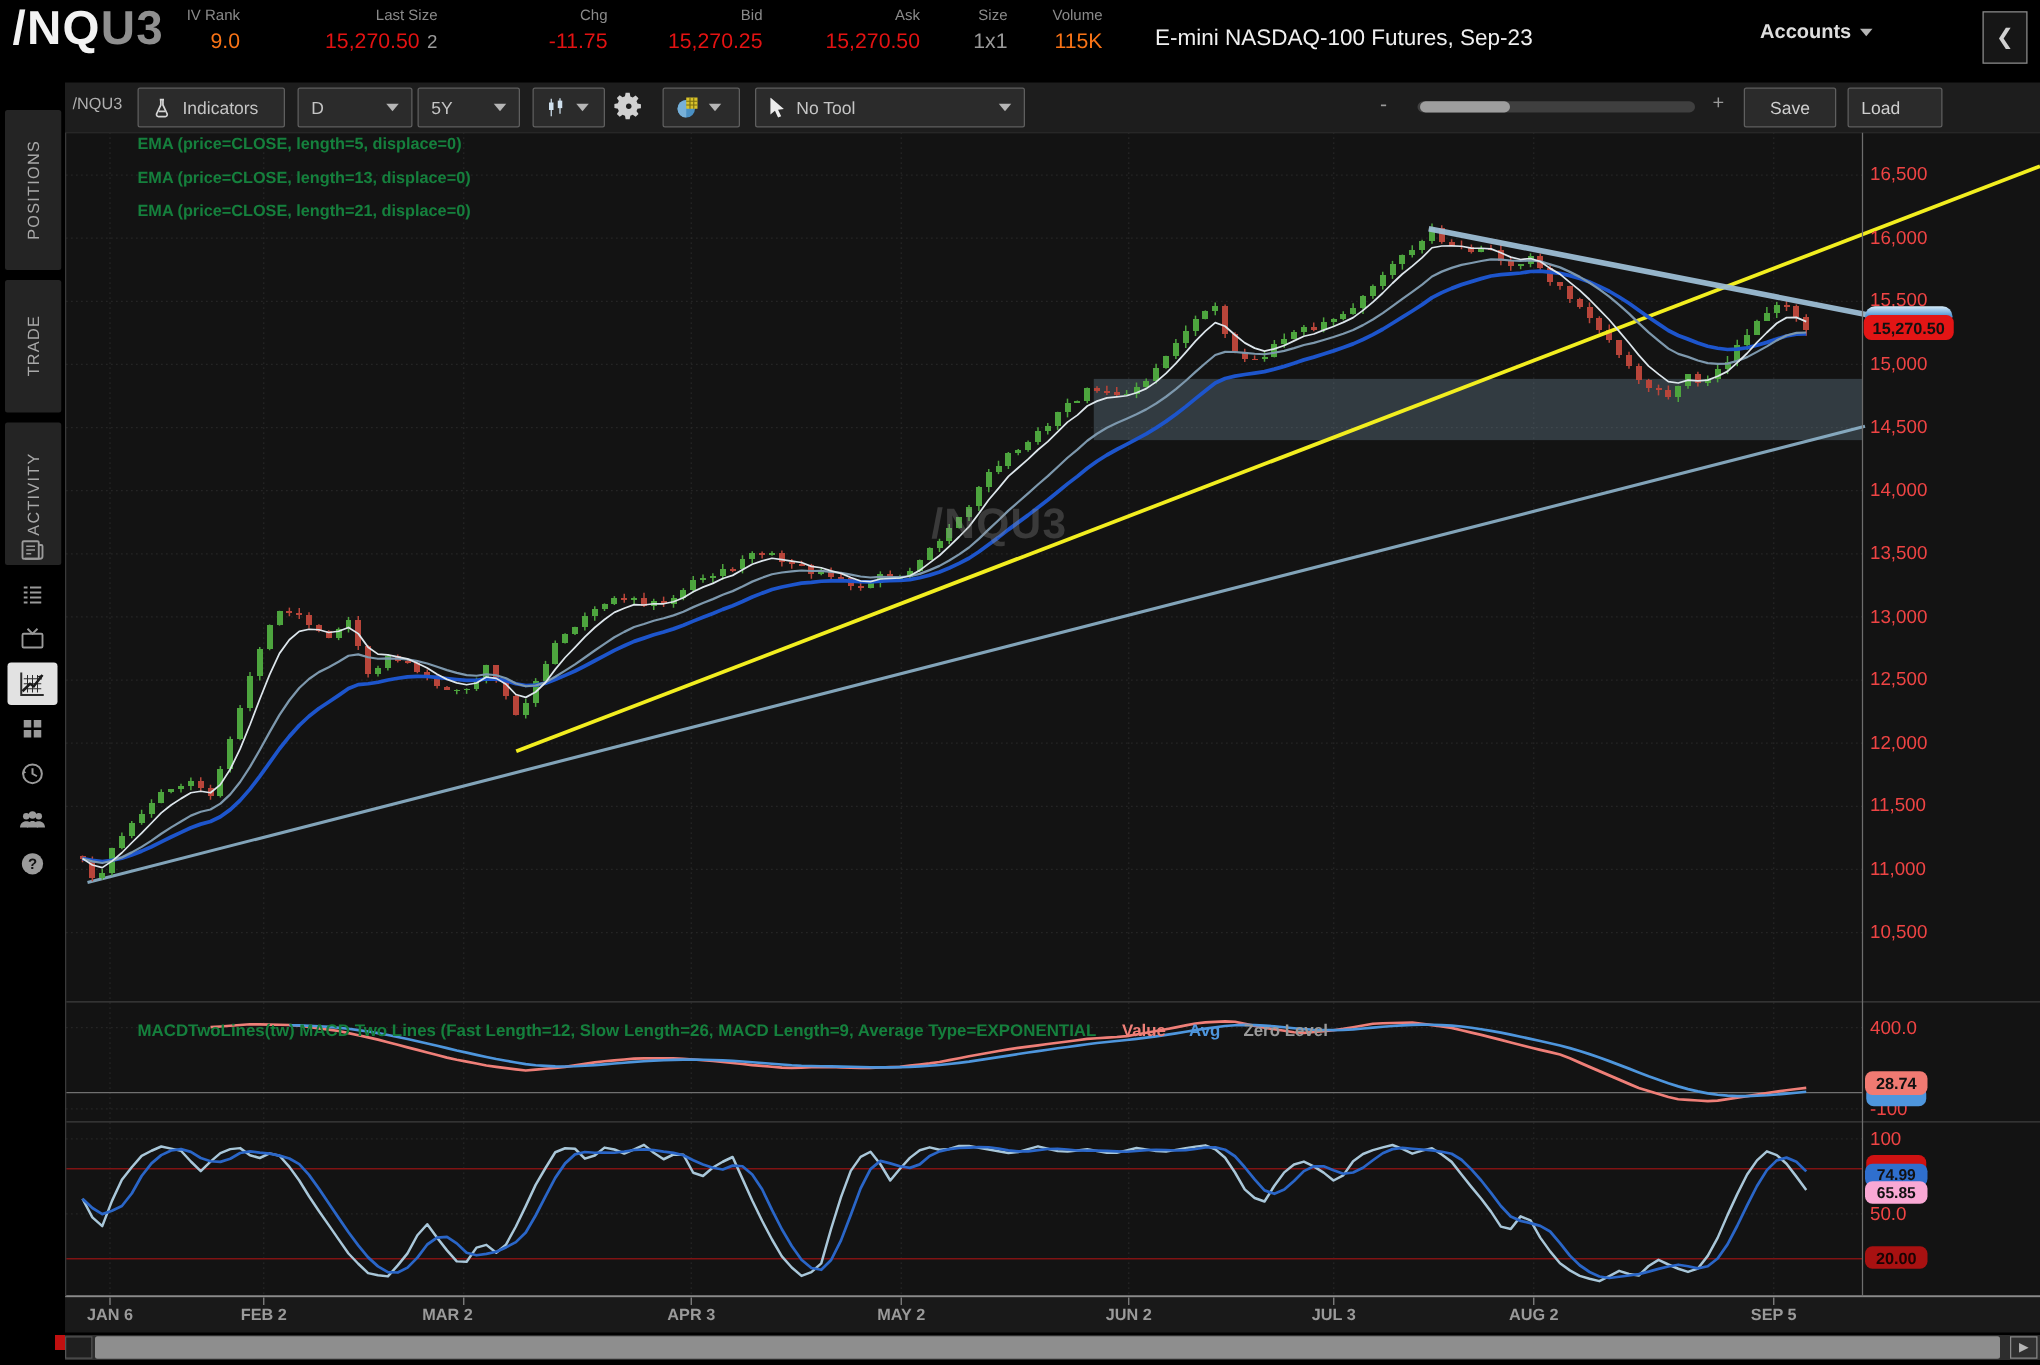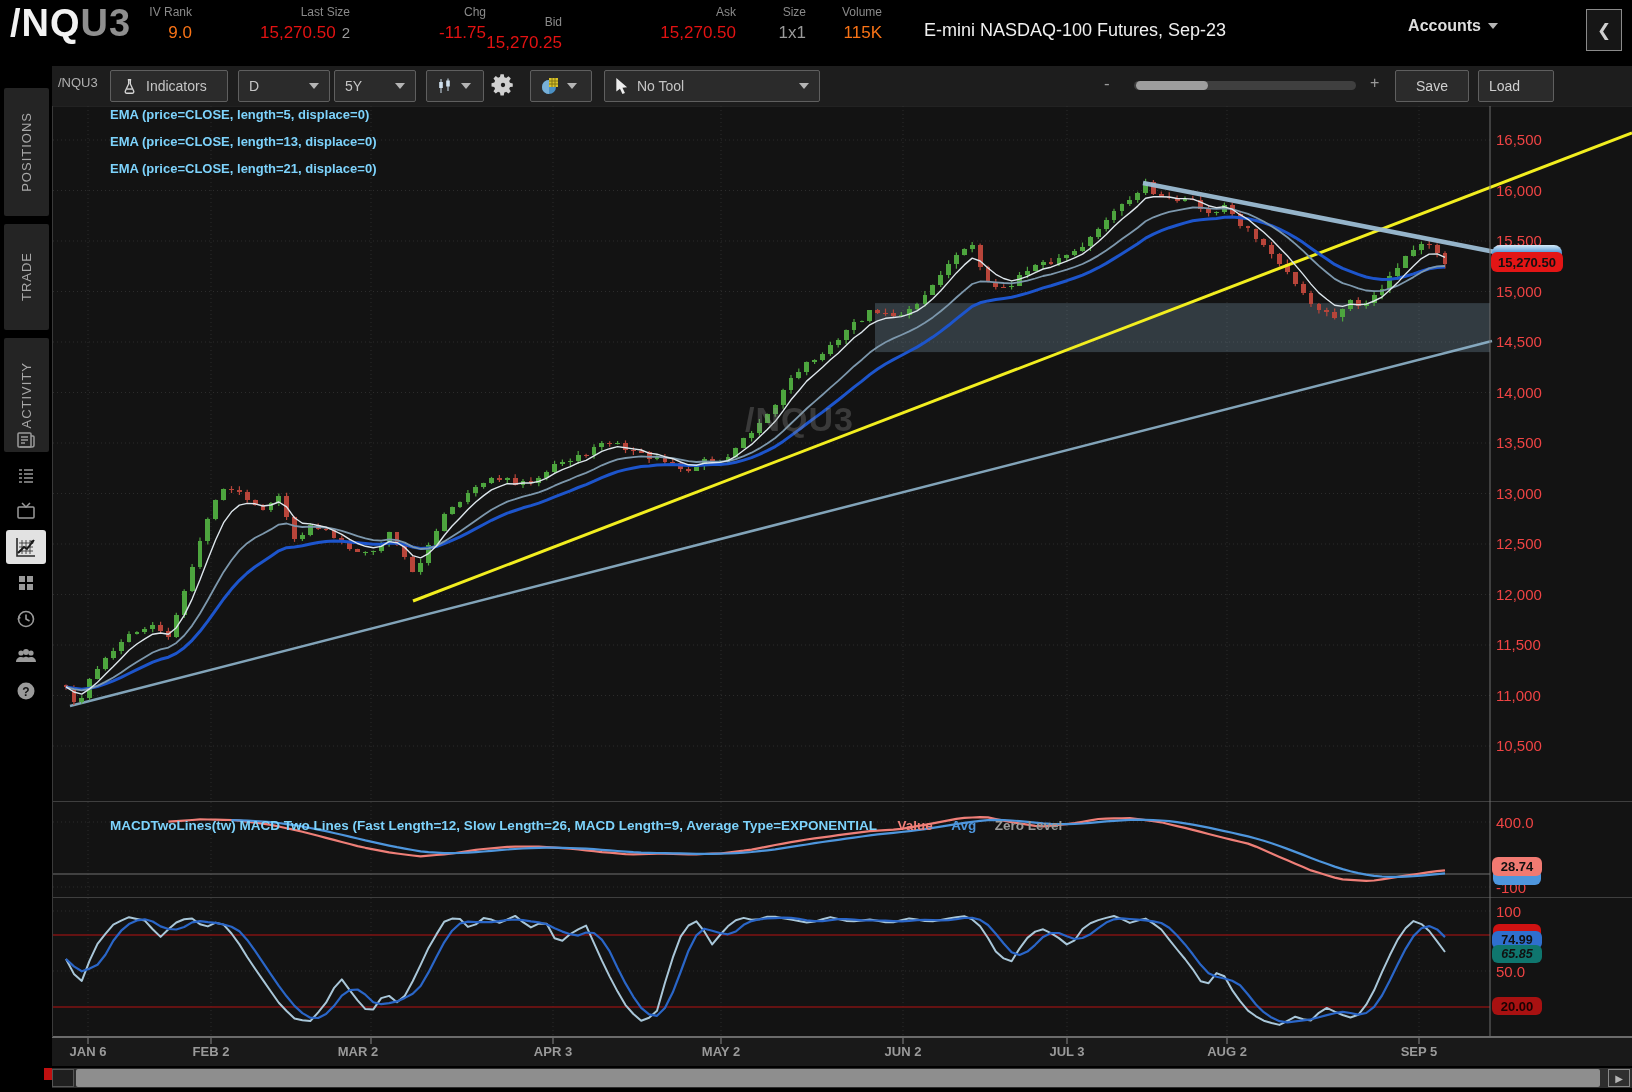--- a/index.html
+++ b/index.html
@@ -35,21 +35,21 @@
   #tb-symbol{position:absolute;left:6px;top:9px;font-size:13px;color:#b0b0b0;width:46px;overflow:hidden;white-space:nowrap;}
   #zoom-minus{position:absolute;left:1052px;top:8px;color:#9a9a9a;font-size:17px;cursor:pointer;}
   #zoom-track{position:absolute;left:1082px;top:15px;width:222px;height:9px;background:#3f3f3f;border-radius:5px;cursor:pointer;}
   #zoom-handle{position:absolute;left:2px;top:0;width:72px;height:9px;background:#9e9e9e;border-radius:5px;}
   #zoom-plus{position:absolute;left:1318px;top:8px;color:#9a9a9a;font-size:16px;cursor:pointer;}
   #save-btn{left:1343px;width:74px;justify-content:center;color:#cfcfcf;}
   #load-btn{left:1426px;width:76px;color:#cfcfcf;}
   
   #chart-svg{position:absolute;left:0;top:0;z-index:5;pointer-events:none;}
   .chart-label{position:absolute;z-index:6;white-space:nowrap;}
-  .study-label{color:#7dd3fc;font-size:13px;font-weight:bold;padding-left:48px;}
+  .study-label{color:#15803d;font-size:13px;font-weight:bold;padding-left:48px;}
   #watermark{color:rgba(150,150,150,0.30);font-size:34px;font-weight:bold;letter-spacing:1px;}
   .axis-price{color:#ef4444;font-size:15px;}
   .axis-x{color:#9a9a9a;font-size:13px;font-weight:bold;transform:translateX(-50%);}
   .legend-extra{font-size:13.5px;font-weight:bold;margin-left:16px;}
   .badge{position:absolute;z-index:7;border-radius:6px;font-size:13px;font-weight:bold;color:#111;
          display:flex;align-items:center;justify-content:center;overflow:hidden;}
   
   #xaxis-row{position:absolute;left:52px;top:1038px;width:1580px;height:28px;background:#191919;z-index:4;}
   #scrollbar{position:absolute;left:52px;top:1068px;width:1580px;height:20px;background:#2d2d2d;z-index:20;}
   #sb-left{position:absolute;left:0;top:1px;width:22px;height:18px;background:#1f1f1f;border:1px solid #555;box-sizing:border-box;}
@@ -509,21 +509,21 @@
           <div class="val light">9.0</div>
         </div>
         <div class="qcol" style="right: 1282px;">
           <div class="lbl">Last Size</div>
           <div class="val red">15,270.50<span class="extra">2</span></div>
         </div>
         <div class="qcol" style="right: 1146px;">
           <div class="lbl">Chg</div>
           <div class="val red">-11.75</div>
         </div>
-        <div class="qcol" style="right: 1070px; margin-top: 10px;">
+        <div class="qcol" style="right: 1022px;">
           <div class="lbl">Bid</div>
           <div class="val red">15,270.25</div>
         </div>
         <div class="qcol" style="right: 896px;">
           <div class="lbl">Ask</div>
           <div class="val red">15,270.50</div>
         </div>
         <div class="qcol" style="right: 826px;">
           <div class="lbl">Size</div>
           <div class="val gray">1x1</div>
@@ -740,21 +740,21 @@
 
   <div class="chart-label axis-price" style="left:1496px;top:903px;">100</div>
   <div class="chart-label axis-price" style="left:1496px;top:963px;">50.0</div>
 
   <div class="badge" style="left:1492px;top:245px;width:70px;height:16px;border-radius:8px;background:linear-gradient(#d6ecfa,#5b9bd5 45%,#2d62a8);"></div>
   <div class="badge" style="left:1491px;top:252px;width:72px;height:20px;background:#e31515;">15,270.50</div>
   <div class="badge" style="left:1493px;top:869px;width:48px;height:16px;background:#4e96dd;"></div>
   <div class="badge" style="left:1492px;top:857px;width:50px;height:19px;background:#f17a72;">28.74</div>
   <div class="badge" style="left:1493px;top:924px;width:48px;height:16px;background:#cf1212;"></div>
   <div class="badge" style="left:1492px;top:931px;width:50px;height:18px;background:#2f6fce;font-size:12.5px;">74.99</div>
-  <div class="badge" style="left:1492px;top:945px;width:50px;height:18px;background:#0f766e;font-size:12.5px;font-style:italic;">65.85</div>
+  <div class="badge" style="left:1492px;top:945px;width:50px;height:18px;background:#f9a8d4;font-size:12.5px;">65.85</div>
   <div class="badge" style="left:1492px;top:997px;width:50px;height:18px;background:#a81111;color:#1a0303;">20.00</div>
 
   <div id="xaxis-row"></div>
   <div id="notif-dot"></div>
   <div id="scrollbar">
     <div id="sb-left"></div>
     <div id="sb-thumb"></div>
     <div id="sb-right">▶</div>
   </div>
 </div>

